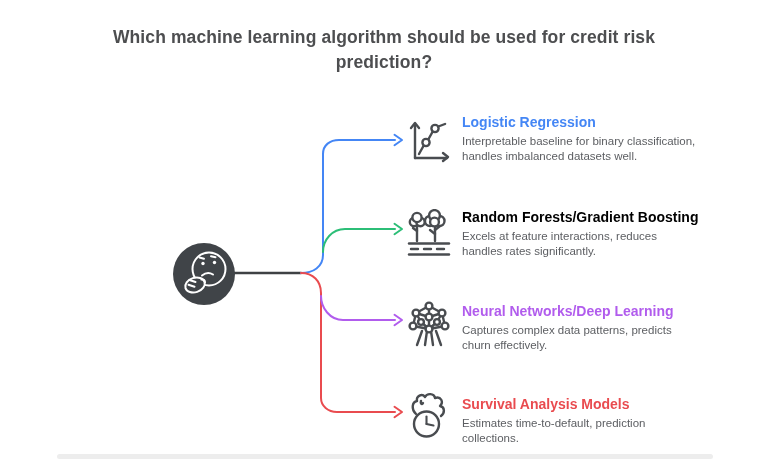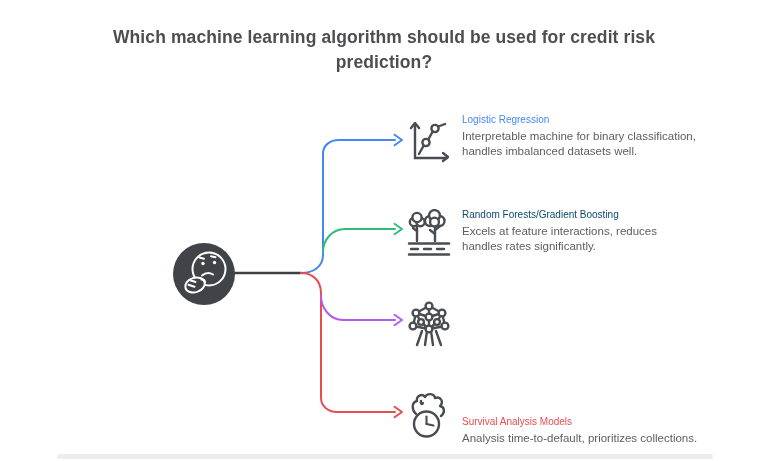--- a/index.html
+++ b/index.html
@@ -27,21 +27,21 @@
   .b3 { left:406px; top:303px; }
   .b4 { left:406px; top:396px;align-items:flex-end; }
   .iconbox { width:56px; flex:0 0 56px; }
   .b1 .iconbox { margin-top:-3px; }
   .b2 .iconbox { margin-top:0px; }
   .b3 .iconbox { margin-top:-4px; }
   .b4 .iconbox { margin-top:-4px; }
   .iconbox svg { stroke:var(--icon-stroke,#494c50); fill:none; stroke-width:2.4; stroke-linecap:round; stroke-linejoin:round; }
   .iconbox svg .wfill { fill:#ffffff; }
   .textbox { width:238px; }
-  .label { font-size:10px; font-weight:normal; line-height:1.2; margin:0 0 3px 0; }
+  .label { font-size:14px; font-weight:bold; line-height:1.2; margin:0 0 3px 0; }
   .desc { font-size:11.5px; line-height:1.33; margin:0; color:var(--description-text,#5c5e62); }
 
   .bottom-bar {
     position:absolute; left:57px; bottom:2px; width:656px; height:5px;
     border-radius:3px; background:var(--scrollbar,#ededed);
   }
 </style>
 </head>
 <body>
 
@@ -99,21 +99,21 @@
           <path d="M37,43 L42,47 L37,51" transform="translate(0,-1)"></path>
         <path d="M13,43 L18,34"></path>
           <path d="M22,29 L27,20"></path>
           <path d="M31,16 L39,13"></path>
         <circle class="wfill" cx="20" cy="31.5" r="3.6"></circle>
         <circle class="wfill" cx="29" cy="17.5" r="3.6"></circle>
       </svg>
     </div>
     <div class="textbox">
       <p class="label" style="color: rgb(68, 134, 245);">Logistic Regression</p>
-      <p class="desc">Interpretable machine for binary classification, handles imbalanced datasets well.</p>
+      <p class="desc">Interpretable baseline for binary classification, handles imbalanced datasets well.</p>
     </div>
   </div>
 
   <div class="branch b2">
     <div class="iconbox">
       <svg width="46" height="48" viewBox="0 0 46 48" stroke-width="2.2">
         <path d="M11,18 L11,32"></path>
           <path d="M11,22 L7,19"></path>
         <path d="M29,16 L29,32"></path>
           <path d="M29,21 L34,17"></path>
@@ -124,21 +124,21 @@
         <circle class="wfill" cx="24" cy="12" r="5"></circle>
         <circle class="wfill" cx="33.5" cy="12" r="5"></circle>
         <circle class="wfill" cx="28.5" cy="6.5" r="5.4"></circle>
         <circle class="wfill" cx="28.5" cy="13" r="4.4"></circle>
         <path d="M3,34.5 L43,34.5"></path>
         <path d="M5,40 L12,40 M18,40 L25,40 M31,40 L38,40"></path>
         <path d="M3,45.5 L43,45.5"></path>
       </svg>
     </div>
     <div class="textbox">
-      <p class="label" style="color: #0c4a6e;">Random Forests/Gradient Boosting</p>
+      <p class="label" style="color: #000000;">Random Forests/Gradient Boosting</p>
       <p class="desc">Excels at feature interactions, reduces handles rates significantly.</p>
     </div>
   </div>
 
   <div class="branch b3">
     <div class="iconbox">
       <svg width="46" height="48" viewBox="0 0 46 48" stroke-width="2.1">
         <path d="M23,7 L10,14 M23,7 L36,14 M23,7 L23,18 M10,14 L23,18 M36,14 L23,18"></path>
         <path d="M10,14 L7,27 M36,14 L39,27 M23,18 L23,30 M7,27 L23,30 M39,27 L23,30 M10,14 L15,23 M36,14 L31,23 M15,23 L23,30 M31,23 L23,30"></path>
         <path d="M16,32 L11,46 M21,32 L19,46 M25,32 L27,46 M30,32 L35,46"></path>
@@ -146,32 +146,36 @@
         <circle class="wfill" cx="10" cy="14" r="3.4"></circle>
         <circle class="wfill" cx="36" cy="14" r="3.4"></circle>
         <circle class="wfill" cx="23" cy="18" r="3.4"></circle>
         <circle class="wfill" cx="7" cy="27" r="3.4"></circle>
         <circle class="wfill" cx="39" cy="27" r="3.4"></circle>
         <circle class="wfill" cx="15" cy="23" r="2.9"></circle>
         <circle class="wfill" cx="31" cy="23" r="2.9"></circle>
         <circle class="wfill" cx="23" cy="30" r="3.4"></circle>
       </svg>
     </div>
+    <div class="textbox">
+      <p class="label" style="color: rgb(177, 92, 237);">Neural Networks/Deep Learning</p>
+      <p class="desc">Captures complex data patterns, predicts churn effectively.</p>
+    </div>
   </div>
 
   <div class="branch b4">
     <div class="iconbox">
       <svg width="44" height="50" viewBox="0 0 44 50" stroke-width="2.3">
         <path d="M10,22 C5,17 6,10 11,9 C10,4 16,1 19,5 C21,1 28,1 29,6 C35,4 38,10 34,14 C39,15 39,21 35,24"></path>
         <path d="M15,9 C14,12 16,13 17,11"></path>
         <circle class="wfill" cx="20.5" cy="32" r="12.5"></circle>
         <path d="M20.5,32 L20.5,24.5" stroke-width="2.1"></path>
         <path d="M20.5,32 L27.5,33.5" stroke-width="2.1"></path>
       </svg>
     </div>
     <div class="textbox">
       <p class="label" style="color: rgb(233, 75, 79);">Survival Analysis Models</p>
-      <p class="desc">Analysis time-to-default, prioritizes collections.</p>
+      <p class="desc">Estimates time-to-default, prediction collections.</p>
     </div>
   </div>
 
   <div class="bottom-bar"></div>
 </div>
 
 </body></html>

